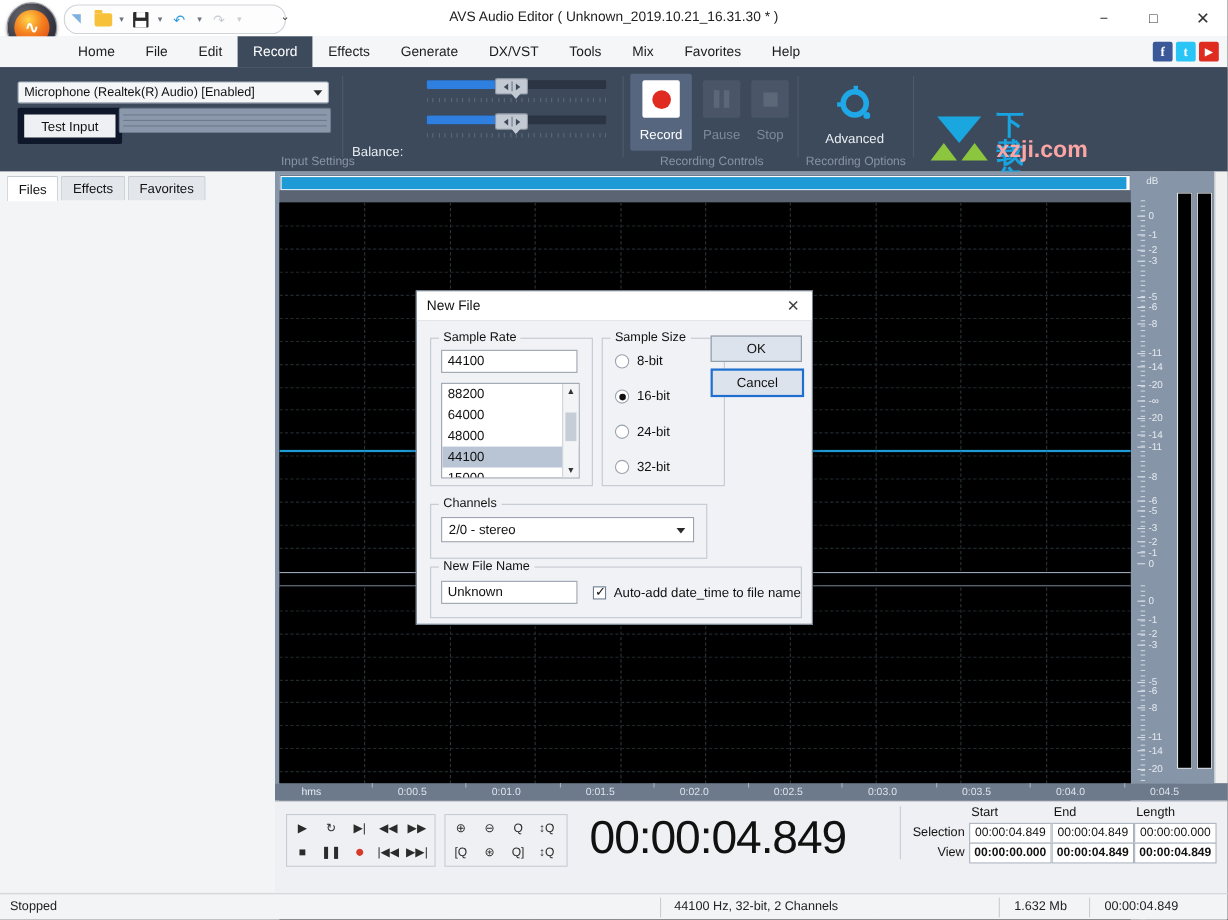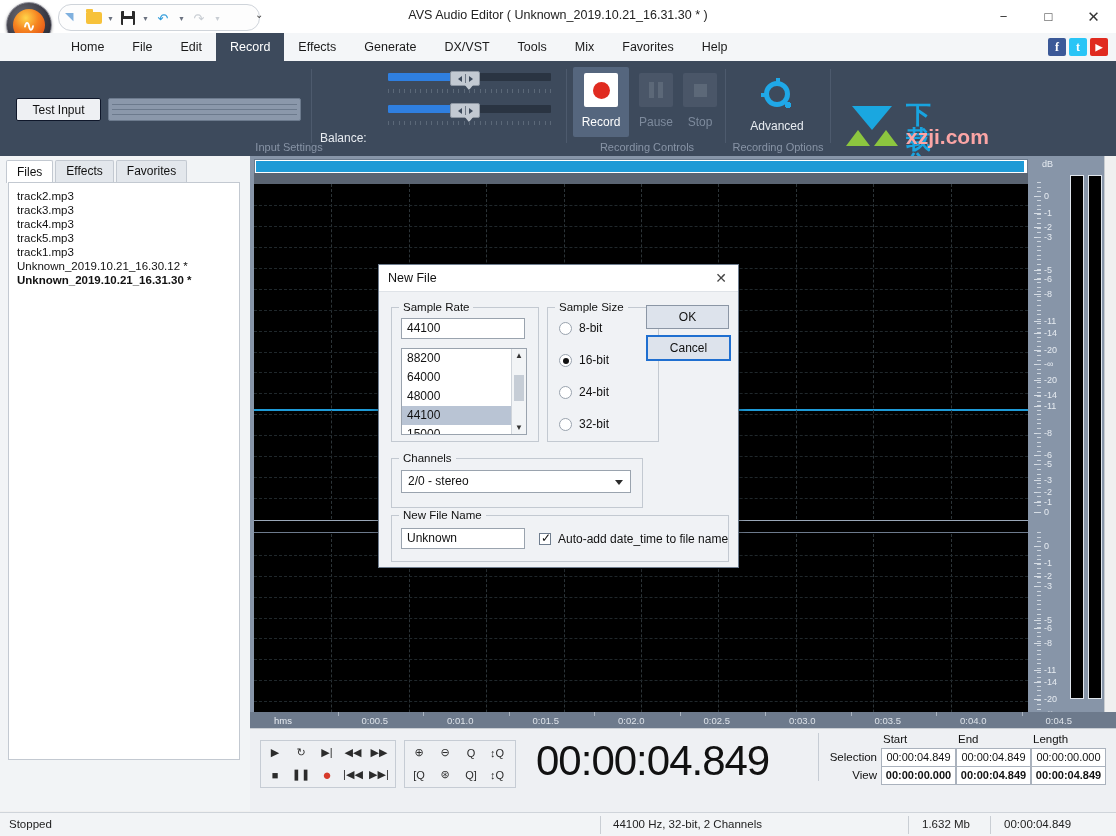--- a/index.html
+++ b/index.html
@@ -51,21 +51,21 @@
   .sicon{width:18px;height:18px;border-radius:2px;display:flex;align-items:center;justify-content:center;color:#fff;font-size:12px;font-weight:bold;font-family:"Liberation Serif",serif;}
 
   
   .ribbon{position:absolute;left:0;top:61px;width:1116px;height:95px;background:#3d4a5c;}
   .grp-label{position:absolute;bottom:3px;font-size:11px;color:#8894a6;text-align:center;}
   .vdiv{position:absolute;top:8px;width:1px;height:74px;background:#4d5a6d;}
 
   .devsel{position:absolute;left:16px;top:13px;width:283px;height:20px;background:#f4f6f8;border:1px solid #aab2bd;border-radius:2px;
     font-size:11.5px;line-height:19px;padding-left:5px;box-sizing:border-box;color:#111;}
   .devsel .dd{position:absolute;right:5px;top:7px;width:0;height:0;border-left:4px solid transparent;border-right:4px solid transparent;border-top:5px solid #2b2b2b;}
-  .tbtn{position:absolute;left:16px;top:37px;width:83px;height:21px;background:#eef0f3;border:1px solid #0f172a;border-radius:2px;font-size:12px;color:#111;display:flex;align-items:center;justify-content:center;}
+  .tbtn{position:absolute;left:16px;top:37px;width:83px;height:21px;background:#eef0f3;border:6px solid #0f172a;border-radius:2px;font-size:12px;color:#111;display:flex;align-items:center;justify-content:center;}
   .lvlmeter{position:absolute;left:108px;top:37px;width:191px;height:21px;background:#8b98ab;border:1px solid #6c7a8d;border-radius:2px;}
   .lvlmeter i{position:absolute;left:3px;right:3px;height:1px;background:#6c7a8d;display:block;}
 
   .sl-label{position:absolute;color:#e8ecf1;font-size:12px;}
   .slider{position:absolute;height:8px;background:#2a3442;border-radius:1px;}
   .slider .fill{position:absolute;left:0;top:0;height:8px;background:#2f7fe0;border-radius:1px;}
   .thumb{position:absolute;top:-2px;width:28px;height:13px;background:#c2c9d2;border:1px solid #8d96a2;border-radius:2px;display:flex;align-items:center;justify-content:center;gap:3px;}
   .thumb .tl{width:0;height:0;border-top:3px solid transparent;border-bottom:3px solid transparent;border-right:4px solid #3d4a5c;}
   .thumb .tr{width:0;height:0;border-top:3px solid transparent;border-bottom:3px solid transparent;border-left:4px solid #3d4a5c;}
   .thumb .tm{width:1px;height:9px;background:#6d7785;}
@@ -217,20 +217,24 @@
       </div>
     <div class="social" id="social">
         <div class="sicon" style="background: rgb(59, 89, 152);">f</div>
         <div class="sicon" style="background: rgb(41, 197, 246);">t</div>
         <div class="sicon" style="background: rgb(224, 43, 32); font-size: 9px;">▶</div>
       </div>
   </div>
 
   <div class="ribbon">
 
+    <div class="devsel">
+      <span>Microphone (Realtek(R) Audio) [Enabled]</span>
+      <span class="dd"></span>
+    </div>
     <div class="tbtn">Test Input</div>
     <div class="lvlmeter">
       <i style="top:5px"></i>
         <i style="top:10px"></i>
         <i style="top:15px"></i>
     </div>
 
     <div class="vdiv" style="left:311px;"></div>
 
     <div class="sl-label" style="left:320px;top:70px;">Balance:</div>
@@ -369,29 +373,20 @@
       <div class="wm-txt1" style="position:absolute;top:-44px;left:0;">下载集</div>
       <div class="wm-txt2" style="position:absolute;top:-20px;left:0;">xzji.com</div>
     </div>
   </div>
 
   <div class="leftpanel">
     <div class="tabstrip" id="ptabs">
         <div class="ptab active">Files</div>
         <div class="ptab">Effects</div>
         <div class="ptab">Favorites</div>
-      </div>
-    <div class="filelist" id="filelist">
-        <div class="fitem">track2.mp3</div>
-        <div class="fitem">track3.mp3</div>
-        <div class="fitem">track4.mp3</div>
-        <div class="fitem">track5.mp3</div>
-        <div class="fitem">track1.mp3</div>
-        <div class="fitem">Unknown_2019.10.21_16.30.12 *</div>
-        <div class="fitem bold">Unknown_2019.10.21_16.31.30 *</div>
       </div>
   </div>
 
   <div class="waveArea">
     <div class="hscroll-out">
       <div class="hscroll"></div>
     </div>
     <div class="rulertop"></div>
     <div class="canvaswrap">
       <div class="chpane" id="ch0" style="top:0;height:335px;">

